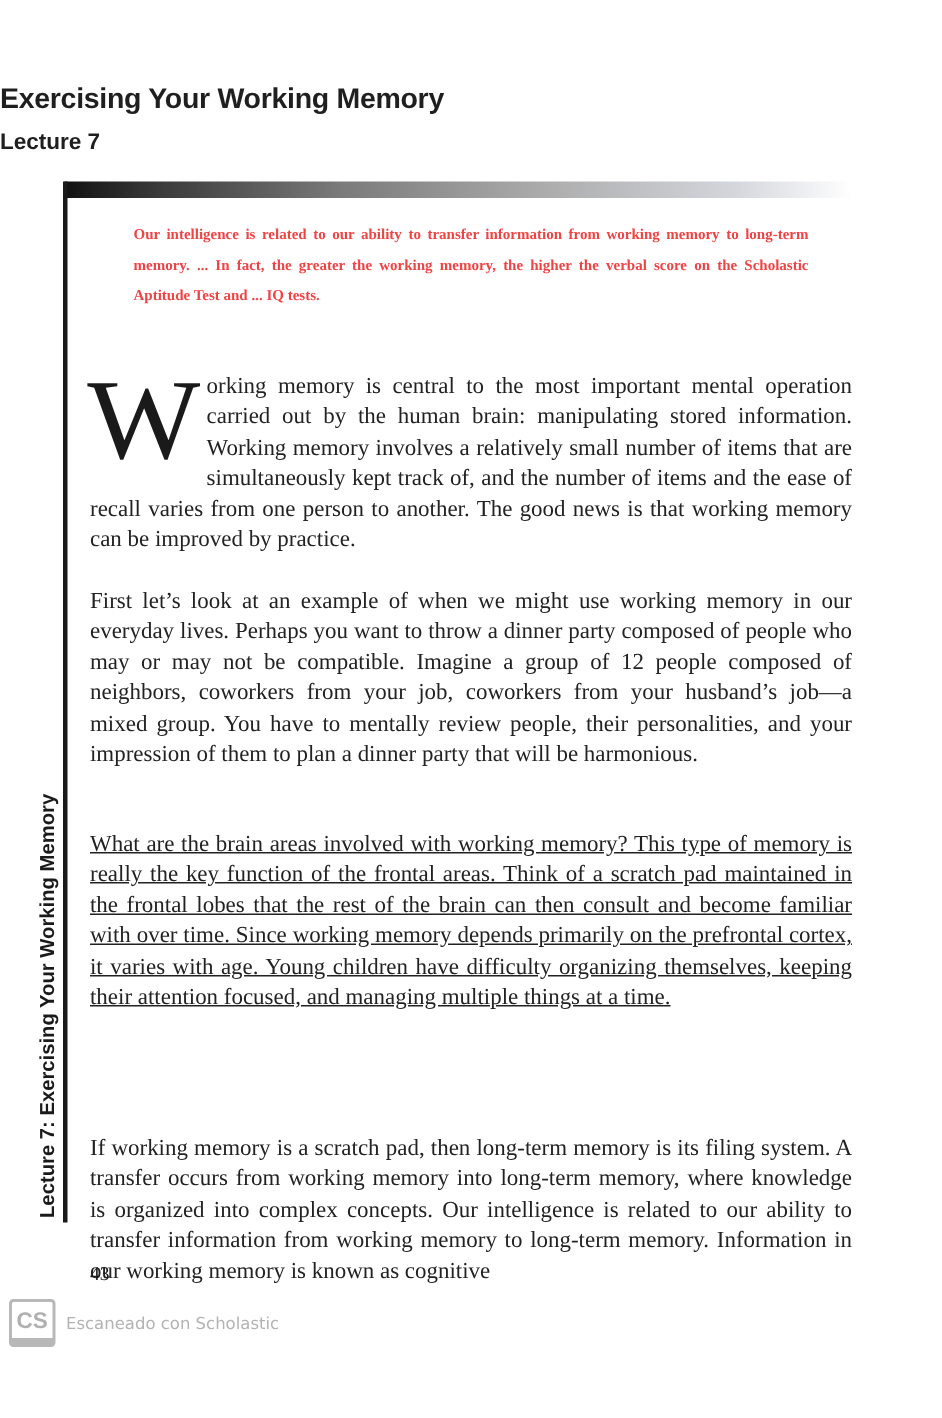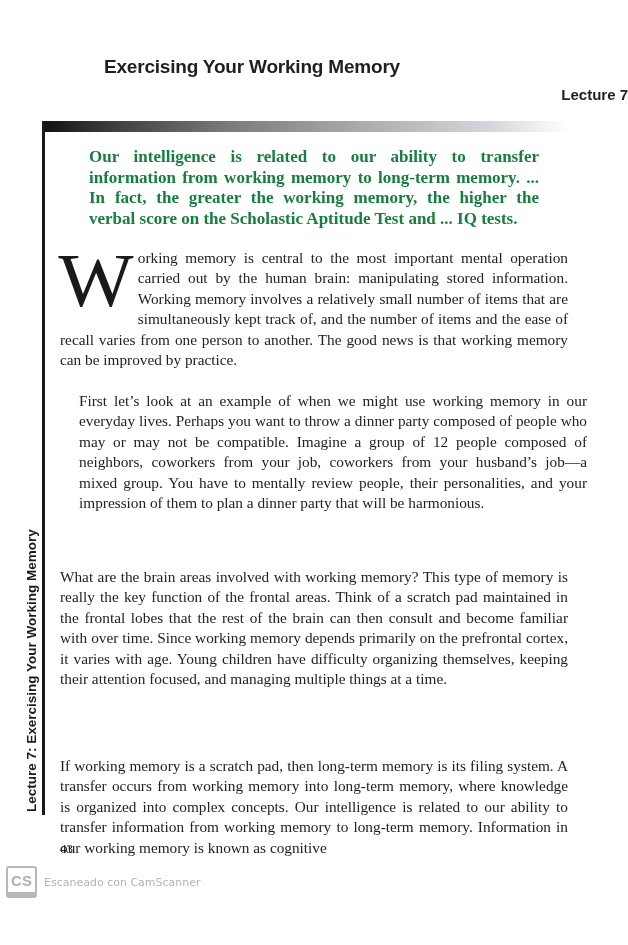--- a/index.html
+++ b/index.html
@@ -1,45 +1,45 @@
 <!DOCTYPE html>
 <html><head>
 <meta charset="utf-8">
 <style>
   html, body { margin: 0; padding: 0; }
   body {
     width: 628px; height: 945px; position: relative; overflow: hidden;
     background: #ffffff; color: #1a1a1a;
   }
   .title {
-    position: absolute; left: 0; width: 504px; top: 56px; text-align: center;
+    position: absolute; left: 0; width: 504px; top: 56px; 
     font-family: "Liberation Sans", sans-serif; font-weight: bold; font-size: 19px;
     color: #1f1f1f; letter-spacing: -0.2px;
   }
   .subtitle {
-    position: absolute; left: 0; width: 628px; top: 86px; text-align: right;
+    position: absolute; left: 0; width: 628px; top: 86px; text-align: left;
     font-family: "Liberation Sans", sans-serif; font-weight: bold; font-size: 15px;
     color: #1f1f1f;
   }
   .gradient-bar {
     position: absolute; left: 43px; top: 121px; width: 525px; height: 11px;
     background: linear-gradient(to right, #111111 0%, #3a3a3a 12%, #7a7a7a 35%, #aaaaaa 60%, #d4d6dc 85%, #ffffff 100%);
   }
   .side-rule {
     position: absolute; left: 42px; top: 121px; width: 3px; height: 694px; background: #1a1a1a;
   }
   .side-label {
     position: absolute; left: 24px; top: 812px; transform-origin: 0 0; transform: rotate(-90deg);
     font-family: "Liberation Sans", sans-serif; font-weight: bold; font-size: 13.5px;
     white-space: nowrap; color: #1a1a1a; width: 315px;
   }
   .pull-quote {
     position: absolute; left: 89px; top: 147px; width: 450px;
-    font-family: "Liberation Serif", serif; font-weight: bold; font-size: 17px; line-height: 20.5px;
-    text-align: justify; color: #15803d;
+    font-family: "Liberation Serif", serif; font-weight: bold; font-size: 10px; line-height: 20.5px;
+    text-align: justify; color: #ef4444;
   }
   .body-text {
     position: absolute; left: 60px; width: 508px;
     font-family: "Liberation Serif", serif; font-size: 15.3px; line-height: 20.4px;
     text-align: justify; color: #222222; margin: 0;
   }
   .dropcap {
     float: left; font-family: "Liberation Serif", serif; font-size: 76px; line-height: 58px;
     height: 60px; margin: 3px 6px 0 0; color: #1a1a1a; transform: scaleX(1.05);
   }
@@ -68,30 +68,30 @@
 <div class="gradient-bar"></div>
 <div class="side-rule"></div>
 <div class="side-label">Lecture 7: Exercising Your Working Memory</div>
 
 <div class="pull-quote">Our intelligence is related to our ability to transfer information from working memory to long-term memory. ... In fact, the greater the working memory, the higher the verbal score on the Scholastic Aptitude Test and ... IQ tests.</div>
 
 <p class="body-text" style="top:248px;">
   <span class="dropcap">W</span><span>orking memory is central to the most important mental operation carried out by the human brain: manipulating stored information. Working memory involves a relatively small number of items that are simultaneously kept track of, and the number of items and the ease of recall varies from one person to another. The good news is that working memory can be improved by practice.</span>
 </p>
 
-<p class="body-text" style="top:391px;margin-left:19px;">
+<p class="body-text" style="top:391px;">
   <span>First let’s look at an example of when we might use working memory in our everyday lives. Perhaps you want to throw a dinner party composed of people who may or may not be compatible. Imagine a group of 12 people composed of neighbors, coworkers from your job, coworkers from your husband’s job—a mixed group. You have to mentally review people, their personalities, and your impression of them to plan a dinner party that will be harmonious.</span>
 </p>
 
-<p class="body-text" style="top:567px;">
+<p class="body-text" style="top:553px;text-decoration:underline;">
   <span>What are the brain areas involved with working memory? This type of memory is really the key function of the frontal areas. Think of a scratch pad maintained in the frontal lobes that the rest of the brain can then consult and become familiar with over time. Since working memory depends primarily on the prefrontal cortex, it varies with age. Young children have difficulty organizing themselves, keeping their attention focused, and managing multiple things at a time.</span>
 </p>
 
 <p class="body-text" style="top:756px;">
   <span>If working memory is a scratch pad, then long-term memory is its filing system. A transfer occurs from working memory into long-term memory, where knowledge is organized into complex concepts. Our intelligence is related to our ability to transfer information from working memory to long-term memory. Information in our working memory is known as cognitive</span>
 </p>
 
 <div class="page-number">43</div>
 
 <div class="watermark">
   <div class="cs-logo">CS</div>
-  <span class="watermark-text">Escaneado con CamScanner</span>
+  <span class="watermark-text">Escaneado con Scholastic</span>
 </div>
 
 </body></html>

